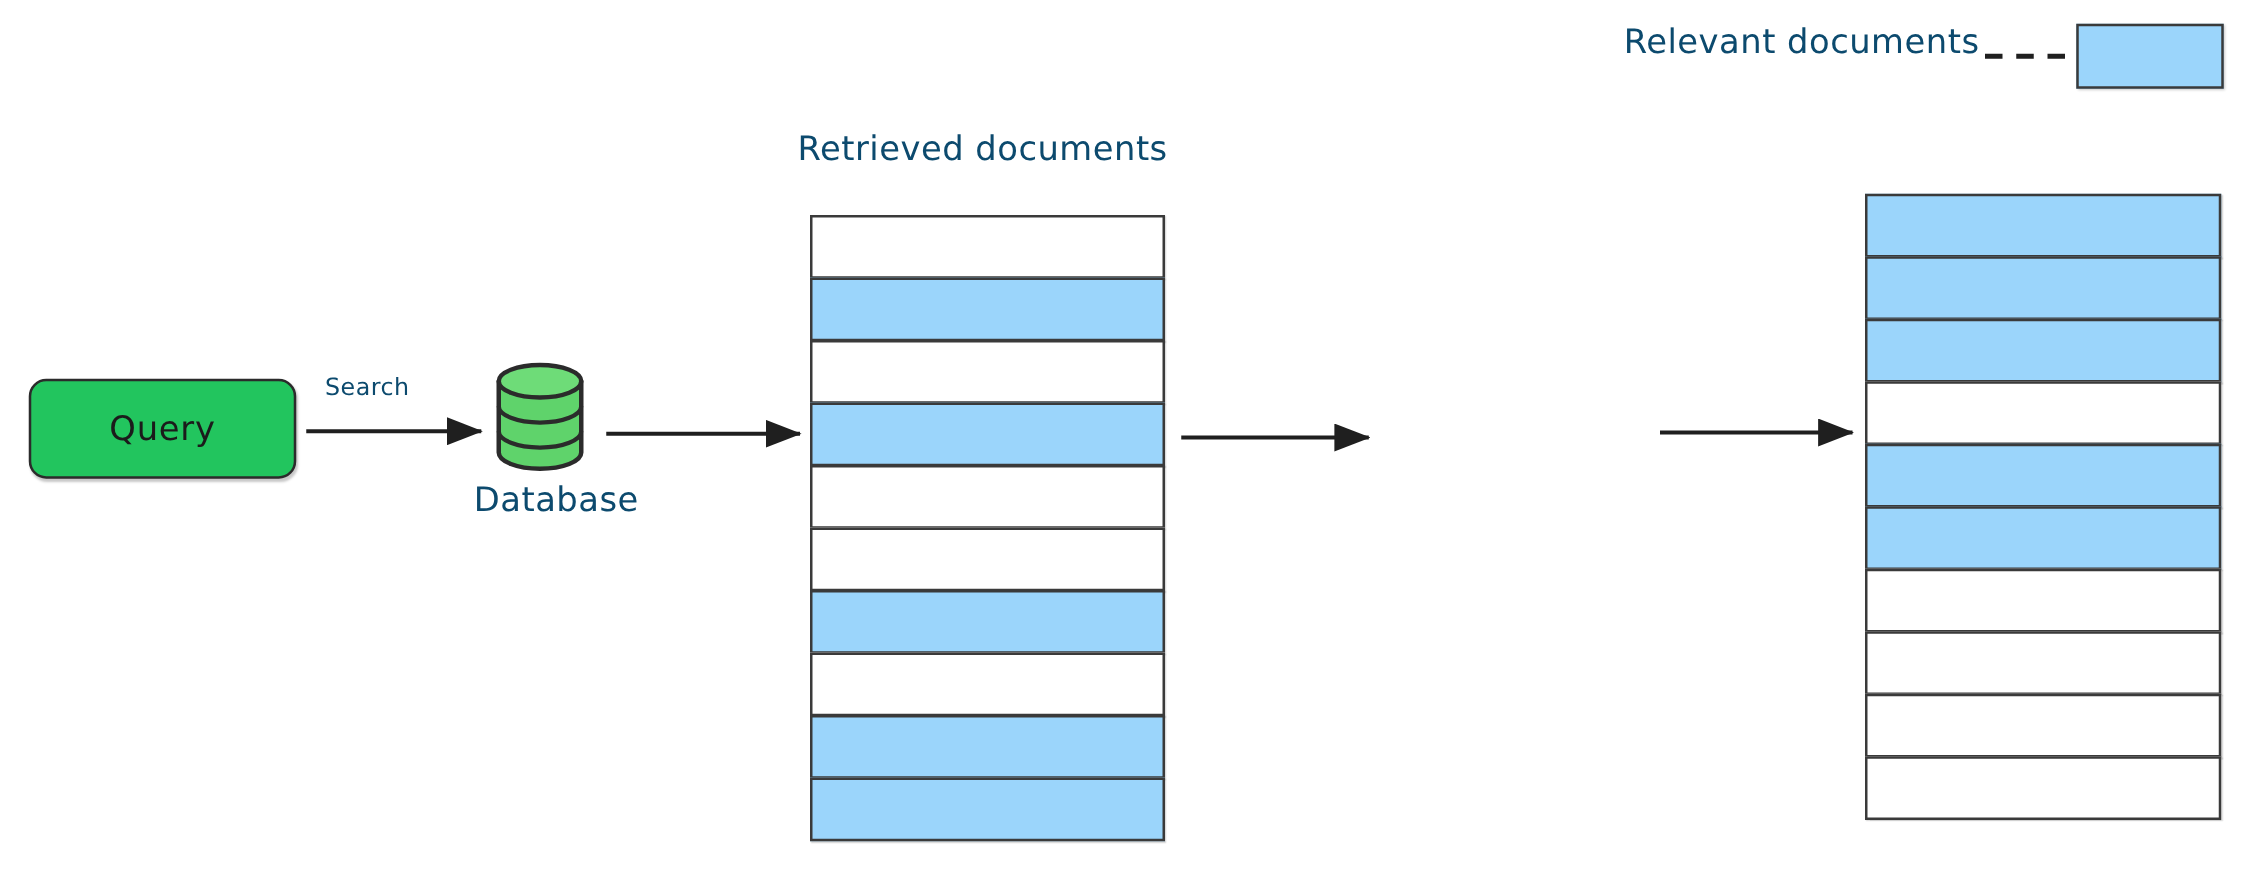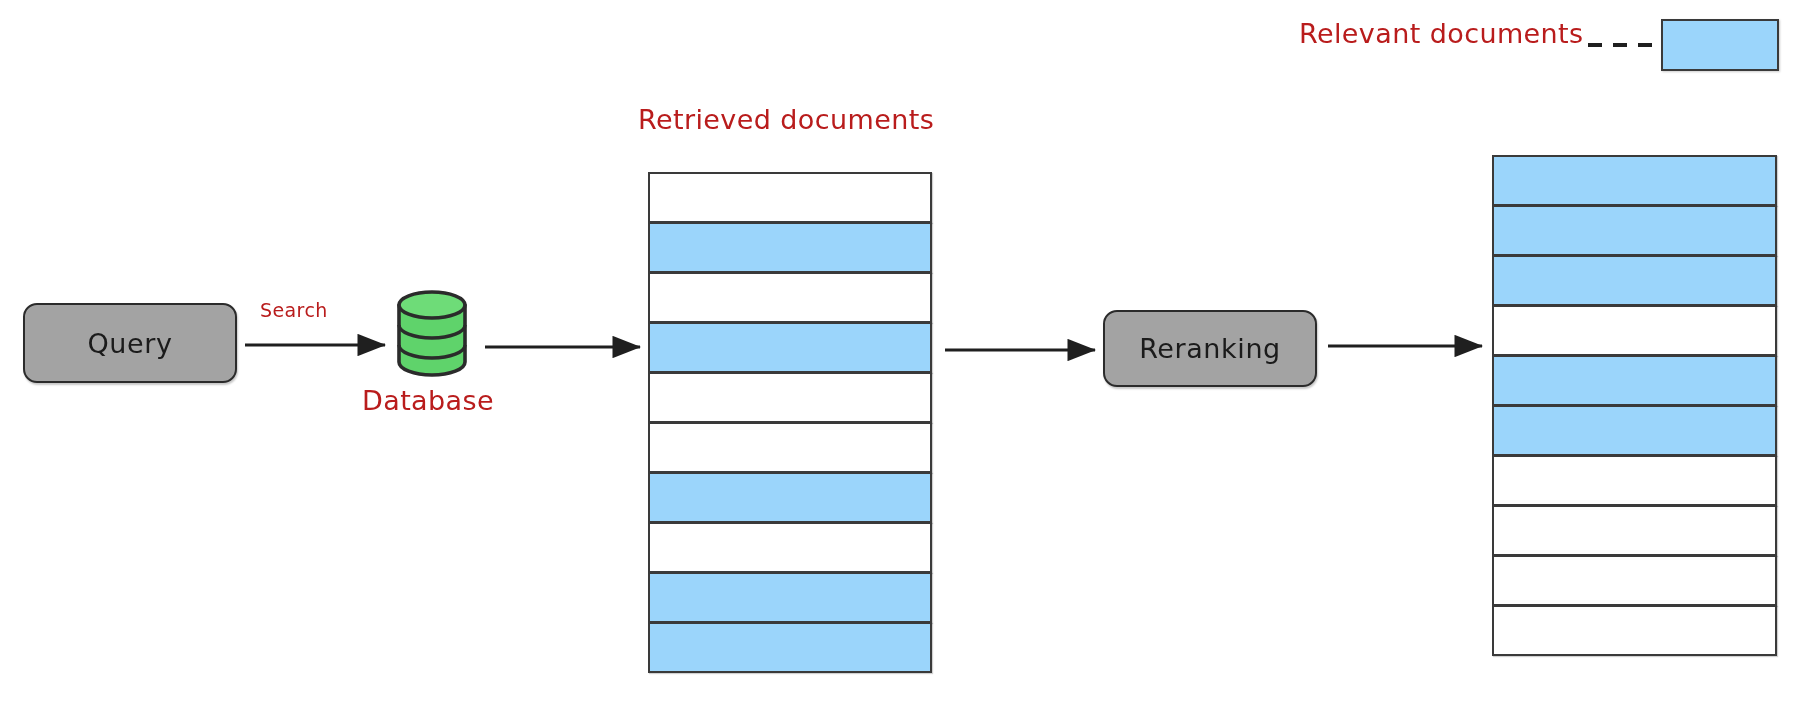--- a/index.html
+++ b/index.html
@@ -22,21 +22,21 @@
   }
   .node {
     position: absolute;
     box-sizing: border-box;
     display: flex;
     align-items: center;
     justify-content: center;
   }
   
   .proc-box {
-    background: #a3a3a3;
+    background: #22c55e;
     border: 2.5px solid #2b2b2b;
     border-radius: 14px;
     box-shadow: 1px 2px 2px rgba(0,0,0,0.22);
   }
   .proc-label {
     font-family: "DejaVu Sans", sans-serif;
     font-size: 27px;
     color: #1b1b1b;
     letter-spacing: 0.6px;
     white-space: nowrap;
@@ -52,31 +52,31 @@
   #reranking-box {
     left: 1103px;
     top: 310px;
     width: 214px;
     height: 77px;
   }
   
   .plain-label {
     position: absolute;
     font-family: "DejaVu Sans", sans-serif;
-    color: #b91c1c;
+    color: #0c4a6e;
     white-space: nowrap;
   }
   #search-label {
     left: 260px;
     top: 299px;
     font-size: 19px;
     letter-spacing: 0.4px;
   }
   #database-label {
-    left: 362px;
+    left: 379px;
     top: 385px;
     font-size: 27px;
     letter-spacing: 0.4px;
   }
   #retrieved-title {
     left: 638px;
     top: 104px;
     font-size: 27px;
     letter-spacing: 0.4px;
     text-align: right;
@@ -158,23 +158,20 @@
       <div class="doc-row white" style="height: 51px;"></div>
       <div class="doc-row blue" style="height: 51px;"></div>
       <div class="doc-row white" style="height: 51px;"></div>
       <div class="doc-row white" style="height: 51px;"></div>
       <div class="doc-row blue" style="height: 51px;"></div>
       <div class="doc-row white" style="height: 51px;"></div>
       <div class="doc-row blue" style="height: 51px;"></div>
       <div class="doc-row blue" style="height: 51px;"></div>
     </div>
 
-  <div class="node proc-box" id="reranking-box">
-    <span class="proc-label">Reranking</span>
-  </div>
 
   <div class="doc-stack" id="reranked-stack">
       <div class="doc-row blue" style="height: 51px;"></div>
       <div class="doc-row blue" style="height: 51px;"></div>
       <div class="doc-row blue" style="height: 51px;"></div>
       <div class="doc-row white" style="height: 51px;"></div>
       <div class="doc-row blue" style="height: 51px;"></div>
       <div class="doc-row blue" style="height: 51px;"></div>
       <div class="doc-row white" style="height: 51px;"></div>
       <div class="doc-row white" style="height: 51px;"></div>

